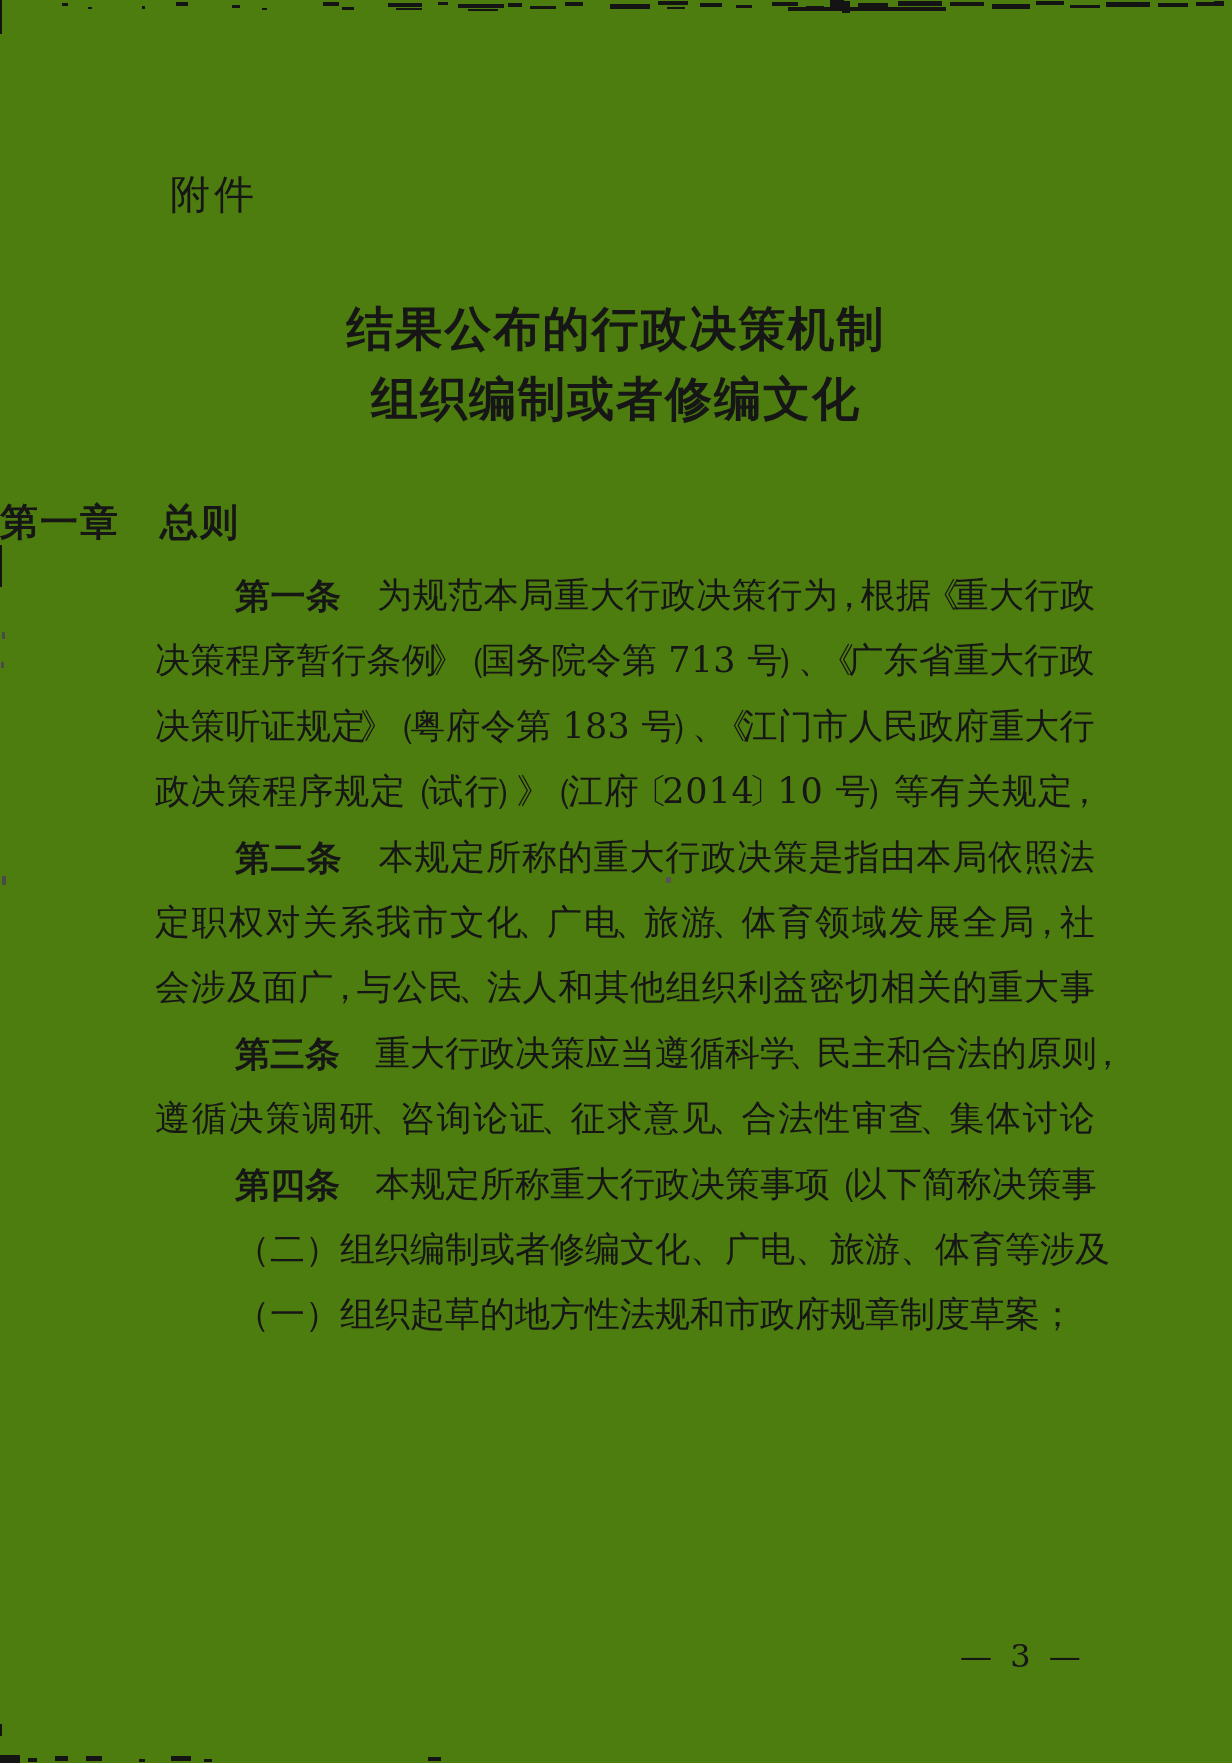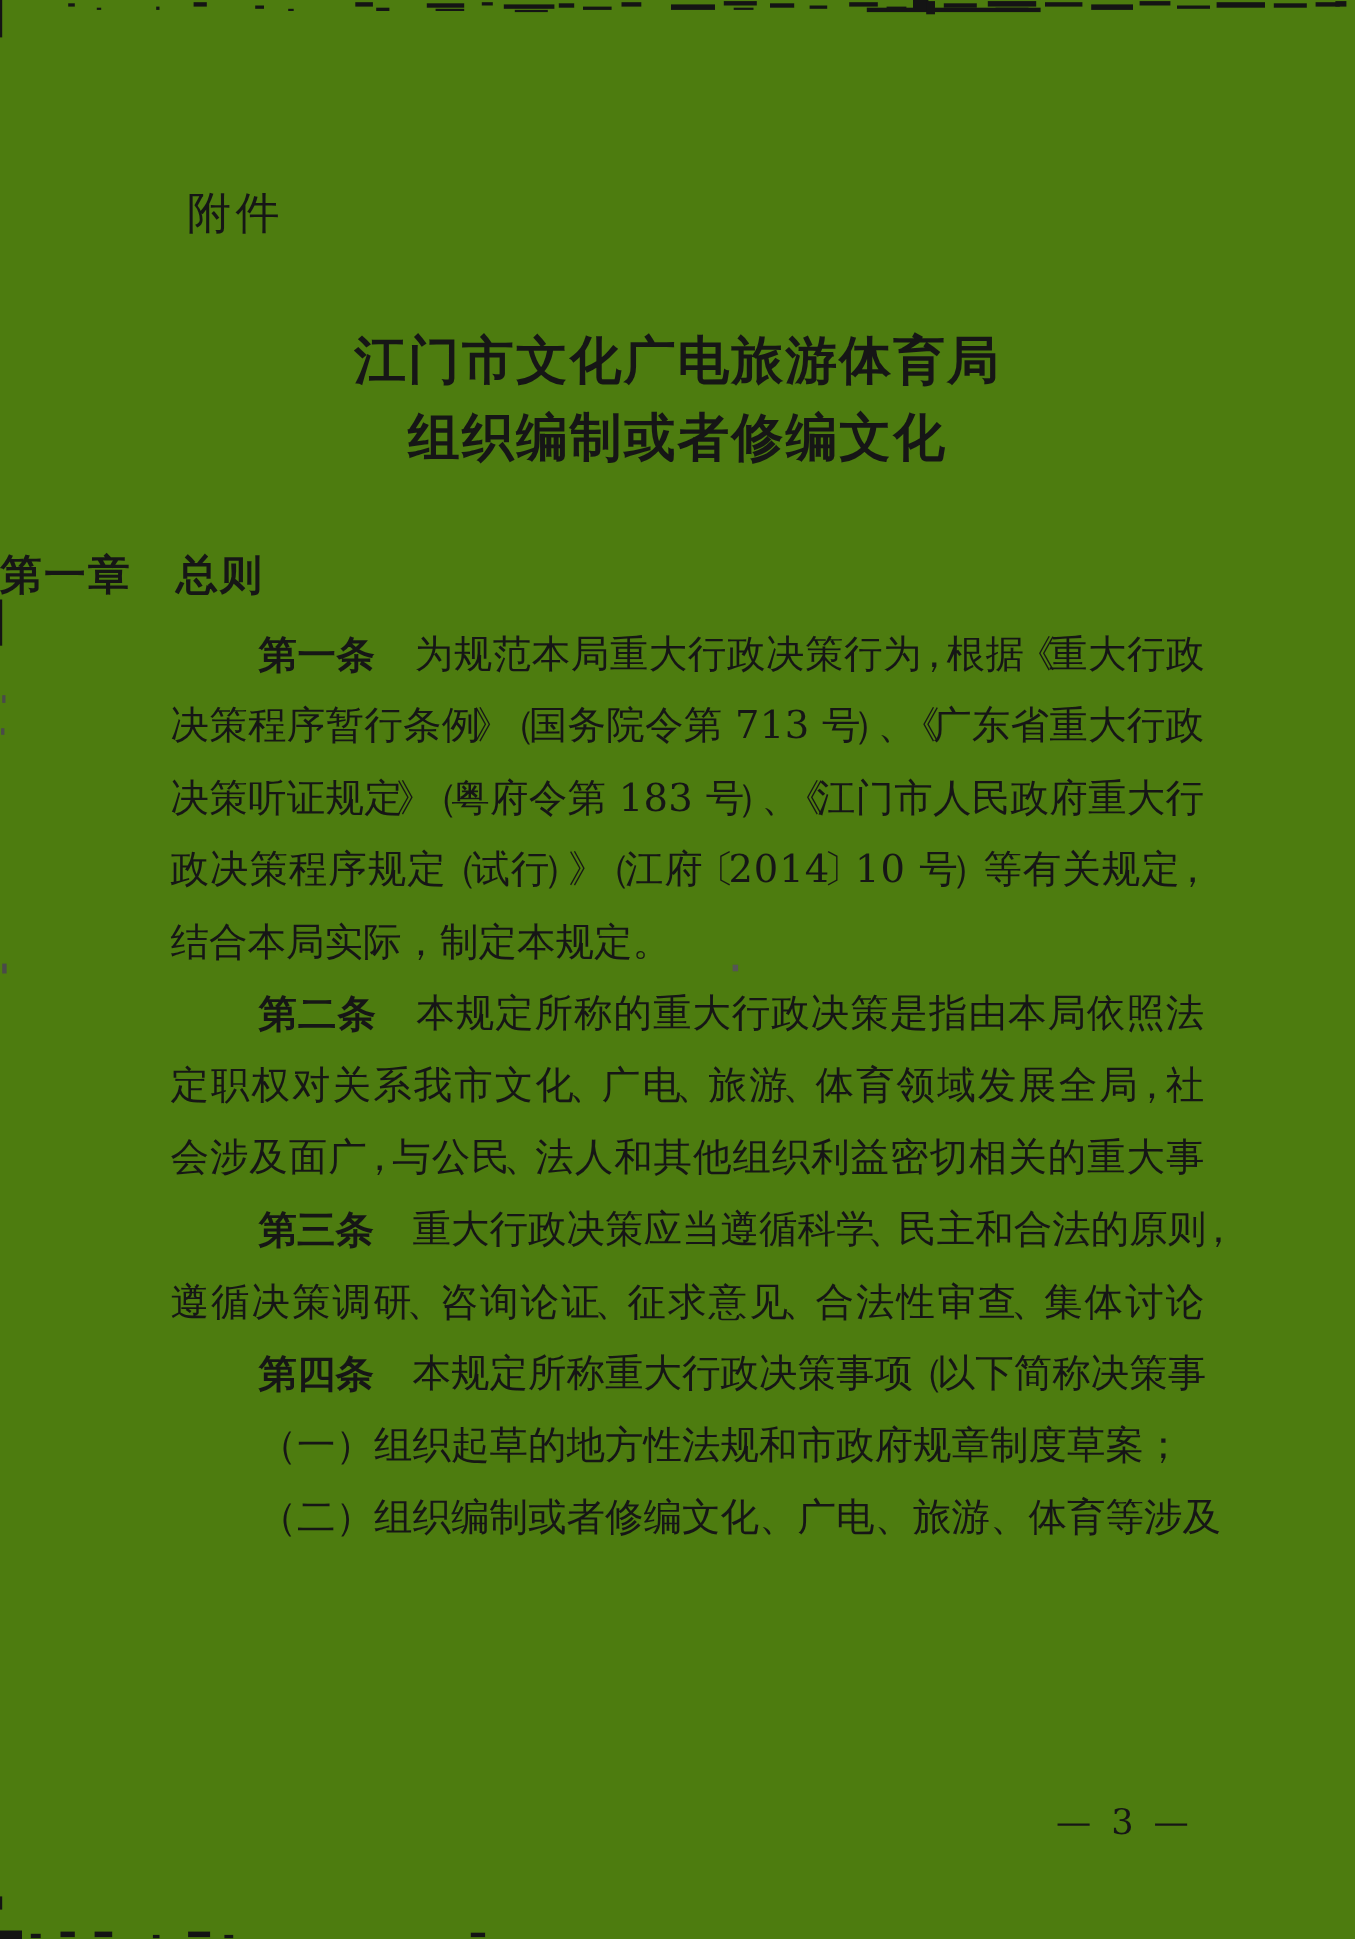--- a/index.html
+++ b/index.html
@@ -130,21 +130,21 @@
       <div class="mark" style="left: 86px; top: 1756px; width: 16px; height: 5px;"></div>
       <div class="mark" style="left: 139px; top: 1759px; width: 6px; height: 3px;"></div>
       <div class="mark" style="left: 171px; top: 1756px; width: 20px; height: 5px;"></div>
       <div class="mark" style="left: 204px; top: 1759px; width: 8px; height: 3px;"></div>
       <div class="mark" style="left: 428px; top: 1757px; width: 13px; height: 4px;"></div>
     </div>
 
   <div class="attachment">附件</div>
 
   <div class="title-block">
-    <div>江门市文化广电旅游体育局</div>
+    <div>结果公布的行政决策机制</div>
     <div>组织编制或者修编文化</div>
   </div>
 
   <div class="chapter-heading">第一章　总则</div>
 
   <div class="body-lines">
       <div class="line fill indent">
         <span class="ch b">第</span>
         <span class="ch b">一</span>
         <span class="ch b">条</span>
@@ -264,21 +264,20 @@
         <span class="ch"> </span>
         <span class="ch">号</span>
         <span class="ch punct">）</span>
         <span class="ch">等</span>
         <span class="ch">有</span>
         <span class="ch">关</span>
         <span class="ch">规</span>
         <span class="ch">定</span>
         <span class="ch punct">，</span>
       </div>
-      <div class="line"><span>结合本局实际，制定本规定。</span></div>
       <div class="line fill indent">
         <span class="ch b">第</span>
         <span class="ch b">二</span>
         <span class="ch b">条</span>
         <span class="ch">　</span>
         <span class="ch">本</span>
         <span class="ch">规</span>
         <span class="ch">定</span>
         <span class="ch">所</span>
         <span class="ch">称</span>
@@ -433,19 +432,19 @@
         <span class="ch">项</span>
         <span class="ch punct">（</span>
         <span class="ch">以</span>
         <span class="ch">下</span>
         <span class="ch">简</span>
         <span class="ch">称</span>
         <span class="ch">决</span>
         <span class="ch">策</span>
         <span class="ch">事</span>
       </div>
+      <div class="line indent"><span>（二）组织编制或者修编文化、广电、旅游、体育等涉及</span></div>
       <div class="line indent"><span>（一）组织起草的地方性法规和市政府规章制度草案；</span></div>
-      <div class="line indent"><span>（二）组织编制或者修编文化、广电、旅游、体育等涉及</span></div>
     </div>
 
   <div class="page-number">— 3 —</div>
 
 </div>
 
 </body></html>

